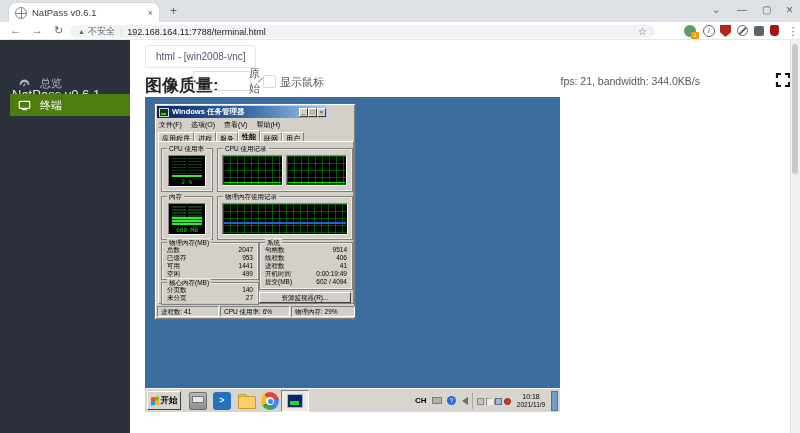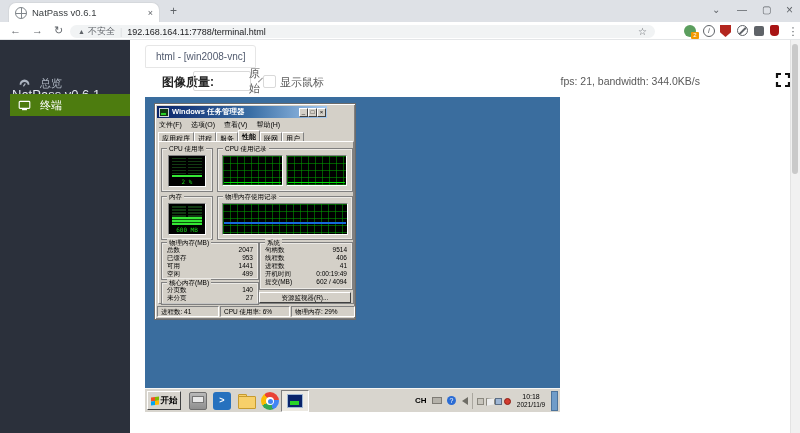--- a/index.html
+++ b/index.html
@@ -43,21 +43,21 @@
 
   
   #sidebar{left:0;top:40px;width:130px;height:393px;background:#2b303b;}
   #sb-title{left:12px;top:47px;font-size:13px;color:#e3e7ee;}
   .sb-item{left:10px;width:120px;height:22px;display:flex;align-items:center;color:#aeb6c2;font-size:11px;}
   .sb-item svg{width:13px;height:13px;margin:0 9px 0 8px;flex:none;}
   .sb-item.active{background:#4d7c0f;color:#fff;}
   #main{left:130px;top:40px;width:670px;height:393px;background:#fff;}
   #session-tab{left:15px;top:5px;height:21px;border:1px solid #e6e6e6;background:#fff;
     display:flex;align-items:center;padding:0 10px;font-size:10px;color:#515a6e;border-radius:3px 3px 0 0;}
-  #quality-label{left:15px;top:34px;font-size:12px;font-weight:bold;color:#262626;margin-left:17px;}
+  #quality-label{left:15px;top:34px;font-size:17px;font-weight:bold;color:#262626;}
   #quality-select{left:63px;top:31px;width:58px;height:20px;border:1px solid #d9d9d9;border-radius:2px;
     display:flex;align-items:center;box-sizing:border-box;padding-left:45px;}
   #quality-value{font-size:11px;color:#595959;margin-left:10px;}
   .caret{width:5px;height:5px;border-right:1.3px solid #999;border-bottom:1.3px solid #999;
     transform:rotate(45deg);margin-left:auto;margin-right:7px;margin-top:-3px;}
   #mouse-checkbox{left:133px;top:35px;width:11px;height:11px;border:1px solid #d9d9d9;border-radius:2px;background:#fff;}
   #mouse-label{left:150px;top:35px;font-size:11px;color:#595959;}
   #conn-stats{top:35px;right:100px;font-size:10.5px;color:#595959;}
   #cad-button{left:576px;top:30px;height:21px;padding:0 8px;background:#1c7dea;color:#fff;
     font-size:10.5px;border-radius:3px;display:flex;align-items:center;}

